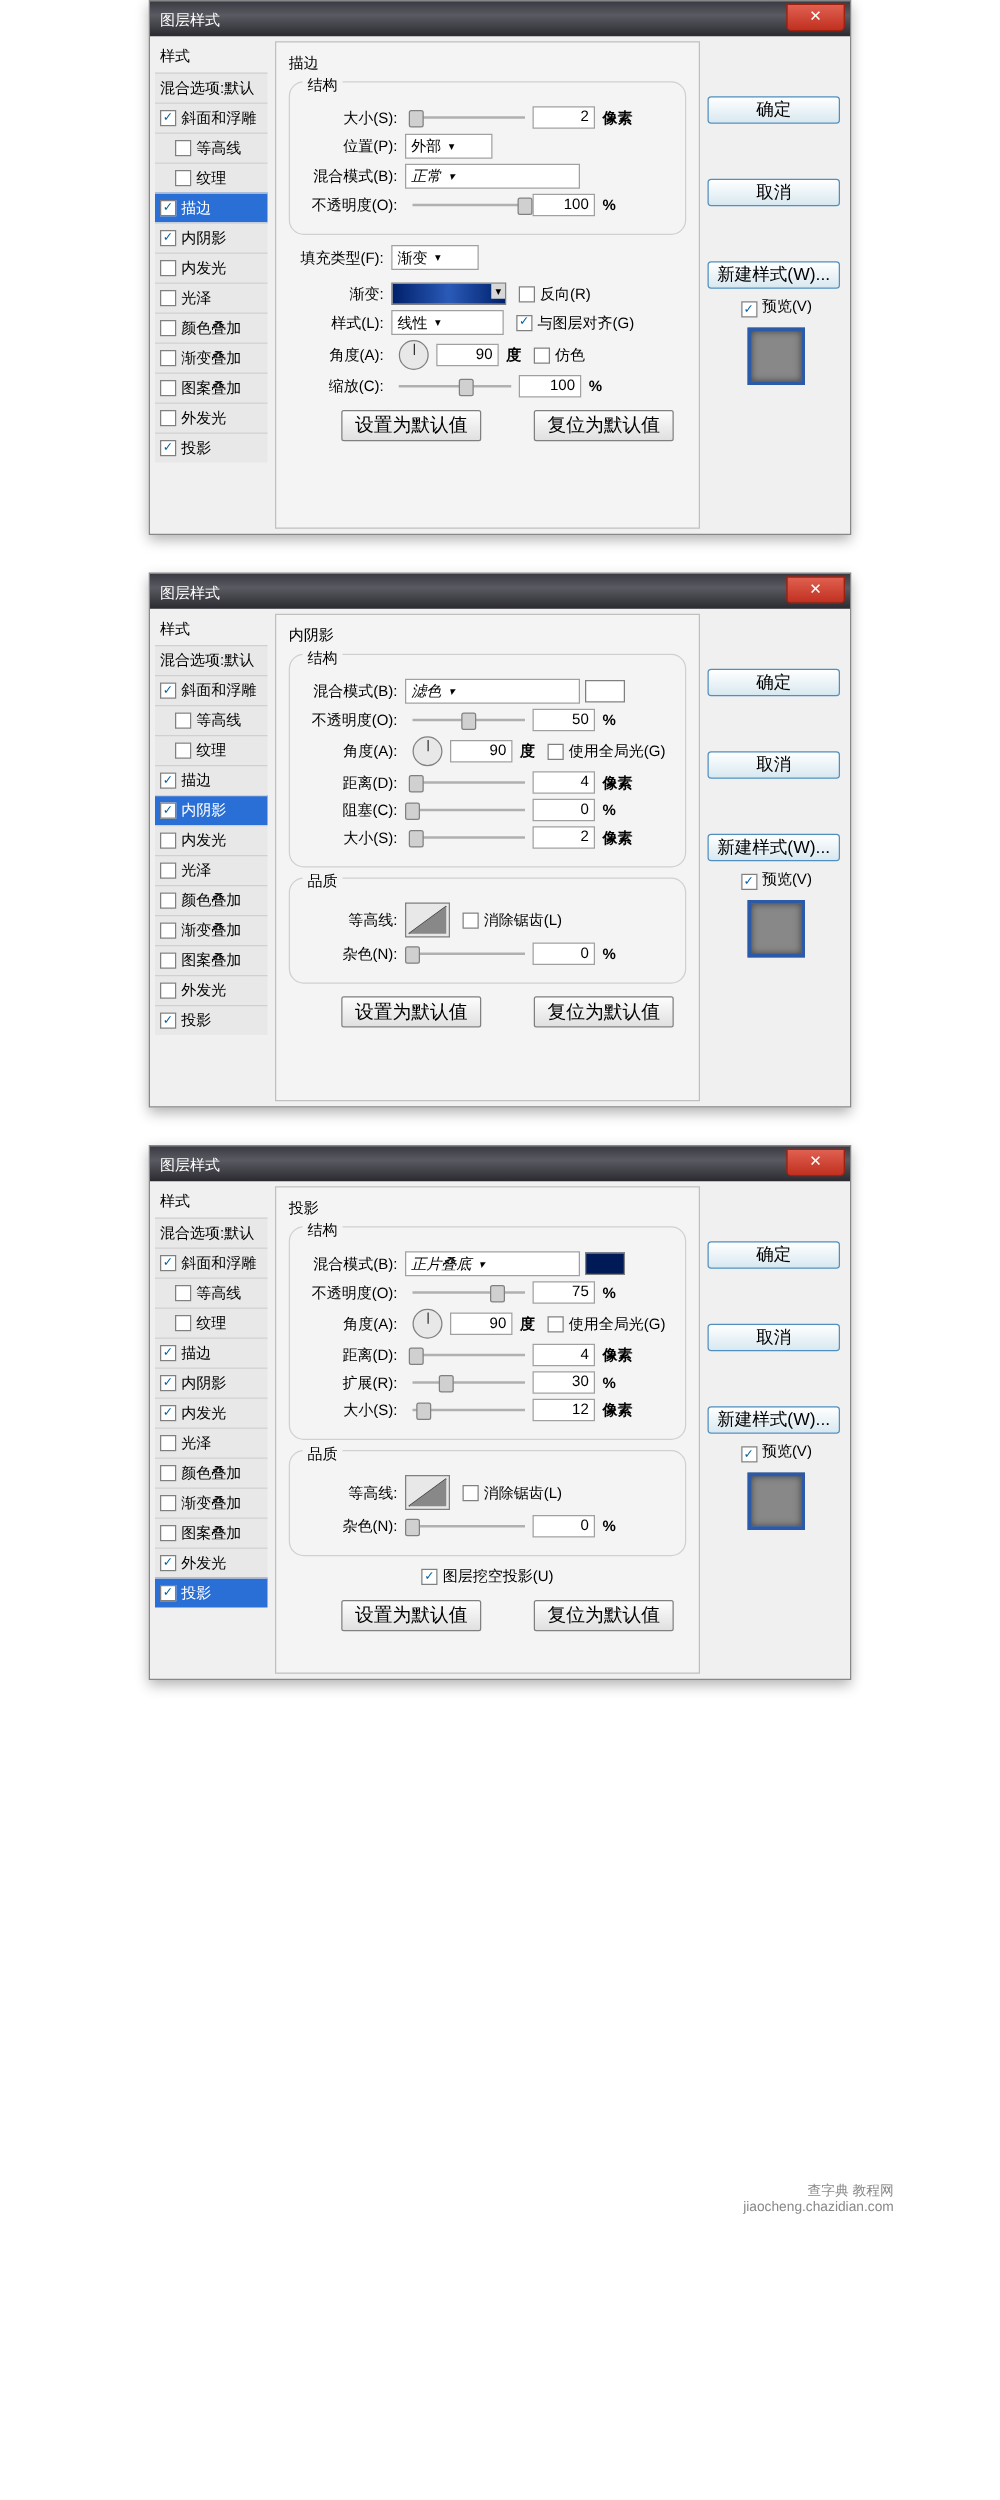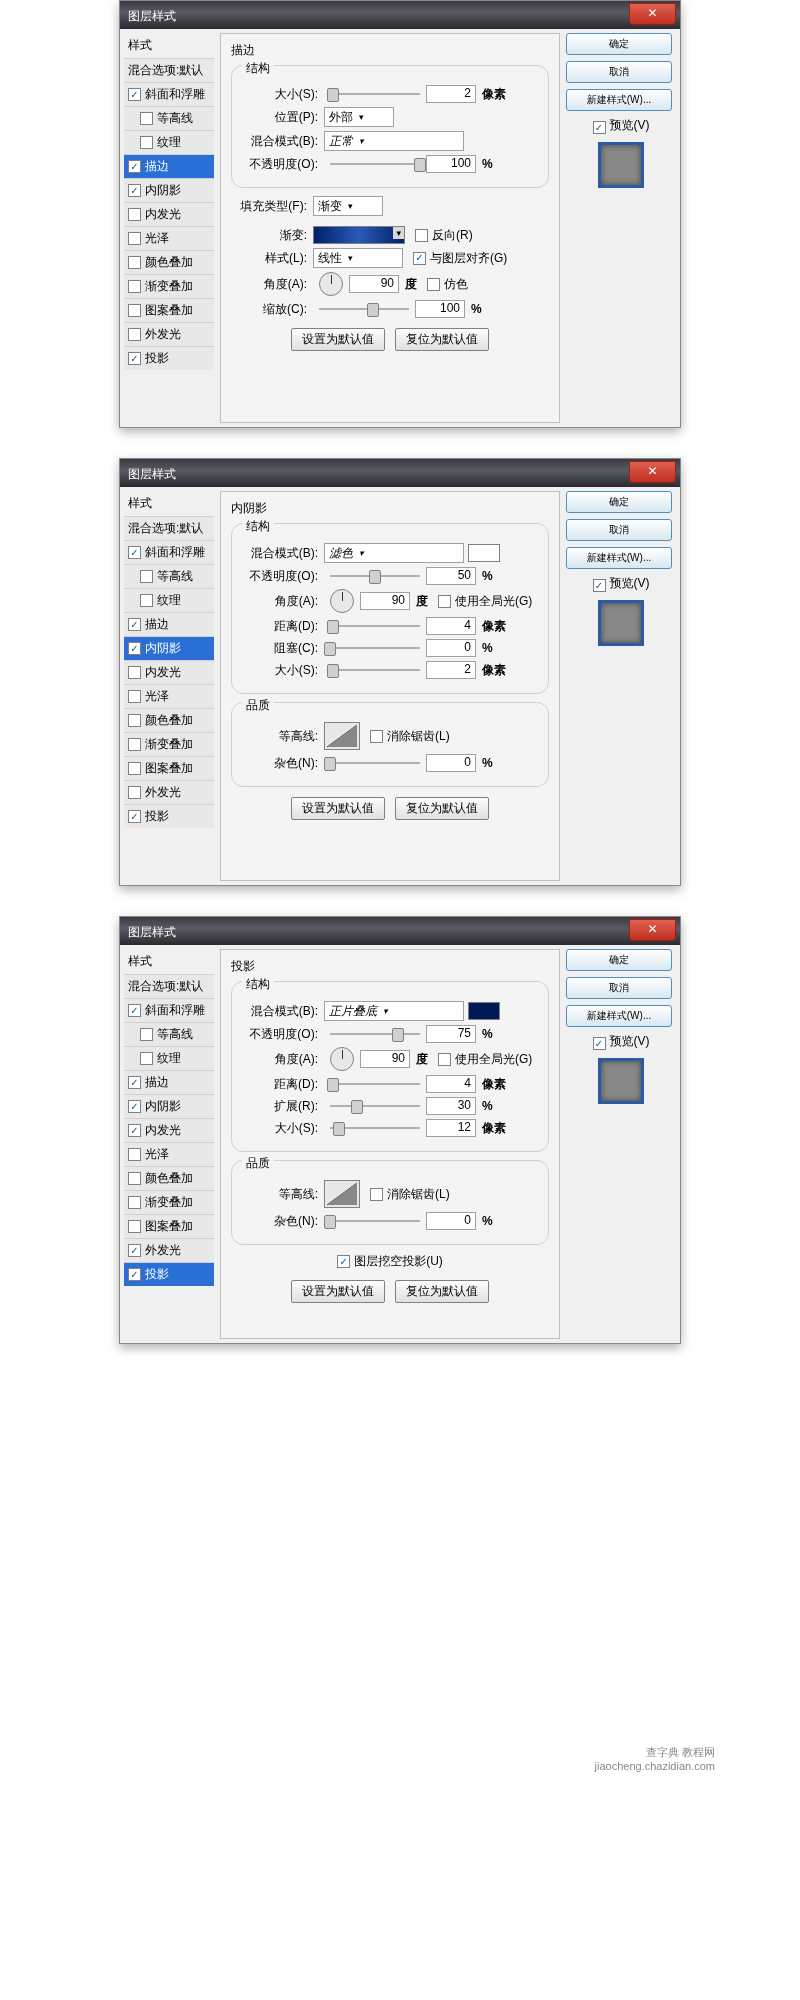--- a/index.html
+++ b/index.html
@@ -232,38 +232,40 @@
 .btn-row {
   display: flex;
   gap: 10px;
   margin-top: 10px;
   justify-content: center;
 }
 .btn {
   border: 1px solid #808080;
   background: linear-gradient(#fdfdfd, #e0e0e0);
   padding: 2px 10px;
-  font-size: 12px;
+  font-size: 15px;
   border-radius: 2px;
+  margin-left: 32px;
 }
 .right-pane {
   width: 110px;
   flex-shrink: 0;
 }
 .r-btn {
   width: 104px;
   height: 20px;
   margin-bottom: 6px;
   border: 1px solid #5090c0;
   border-radius: 3px;
   background: linear-gradient(#fff, #d8e8f0);
   display: flex;
   align-items: center;
   justify-content: center;
-  font-size: 10px;
+  font-size: 14px;
+  margin-top: 44px;
 }
 .preview-cb {
   display: flex;
   align-items: flex-end;
   justify-content: center;
   font-size: 12px;
   margin: 4px 0 8px;
 }
 .preview-swatch {
   width: 40px;

